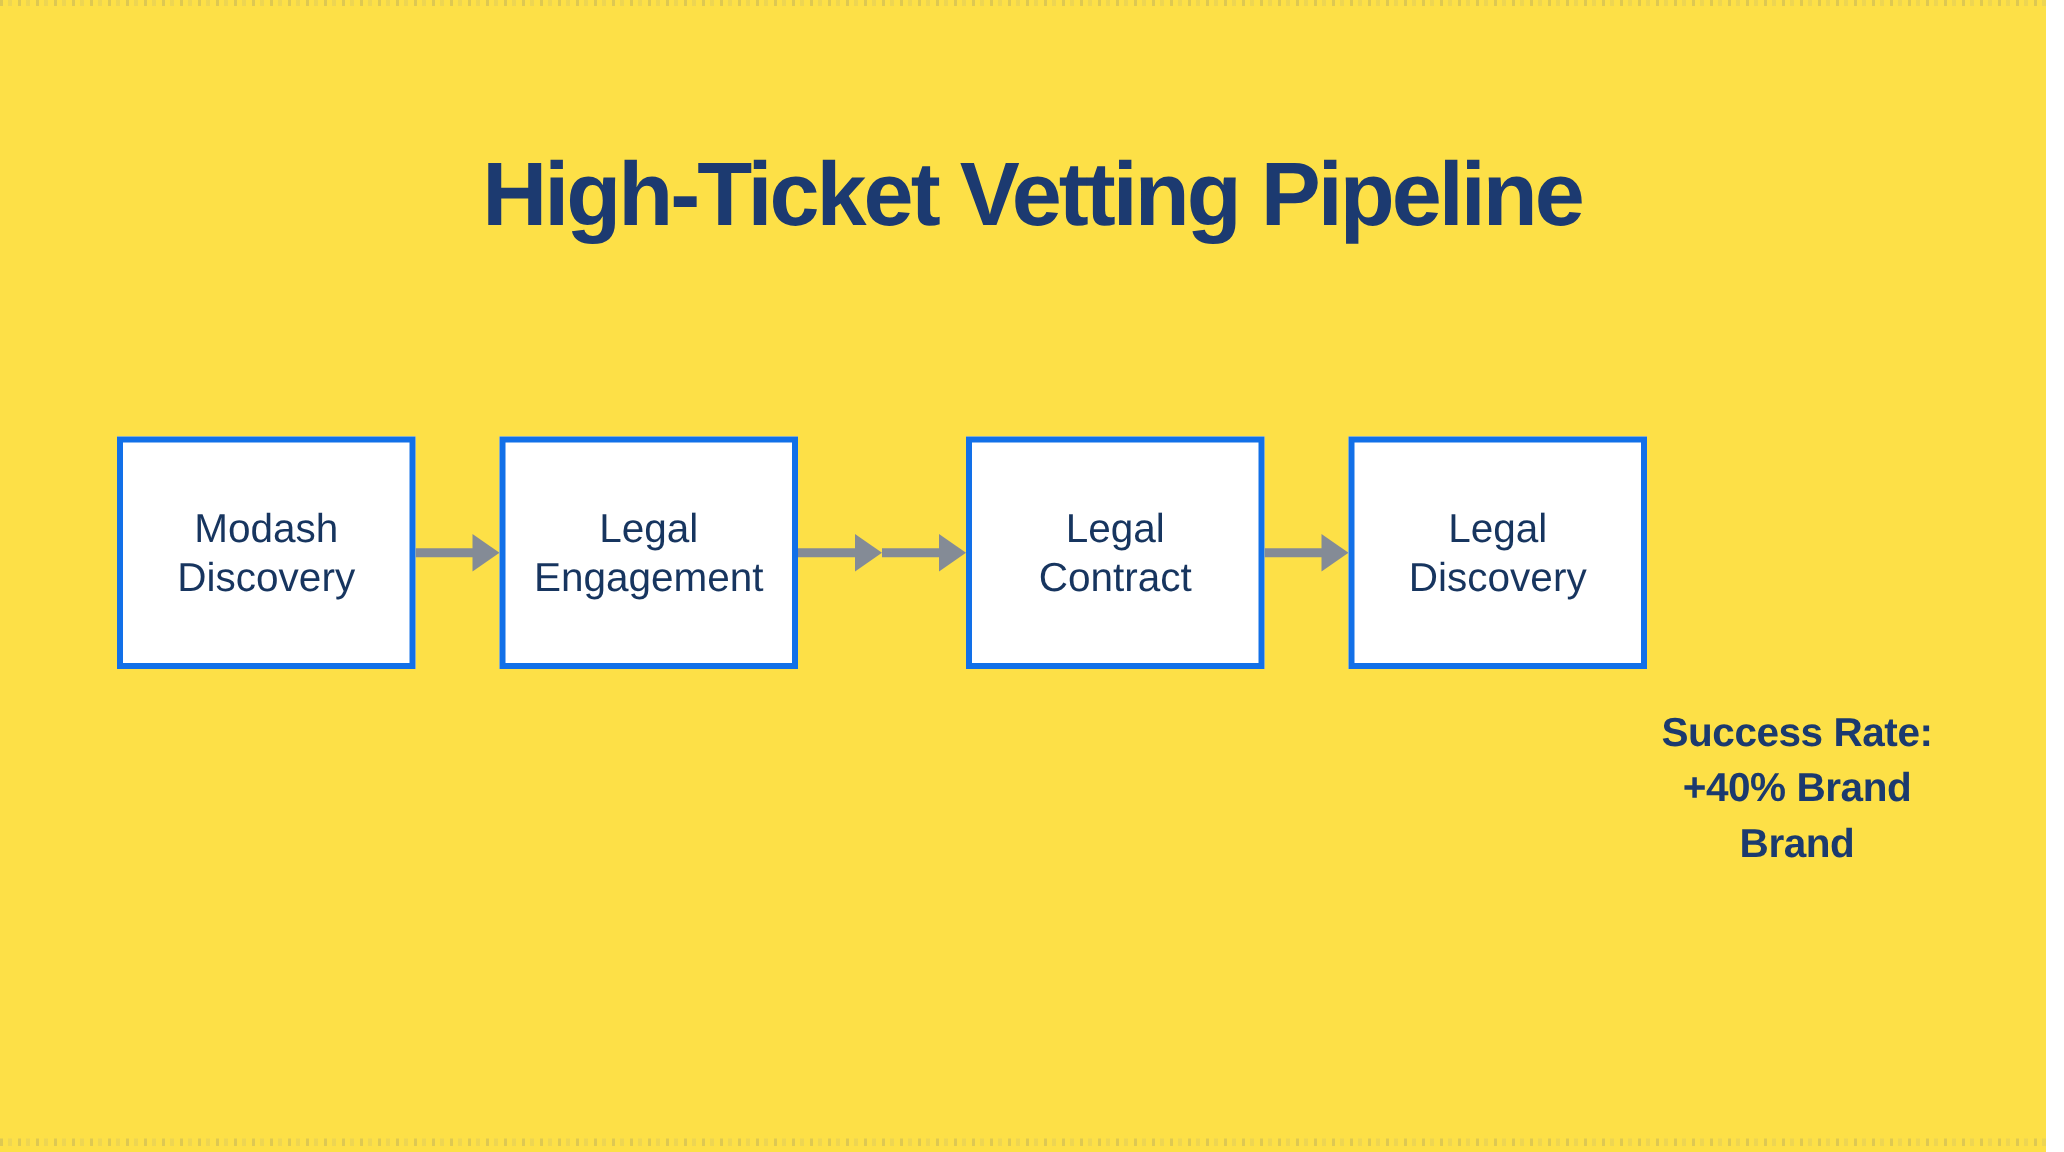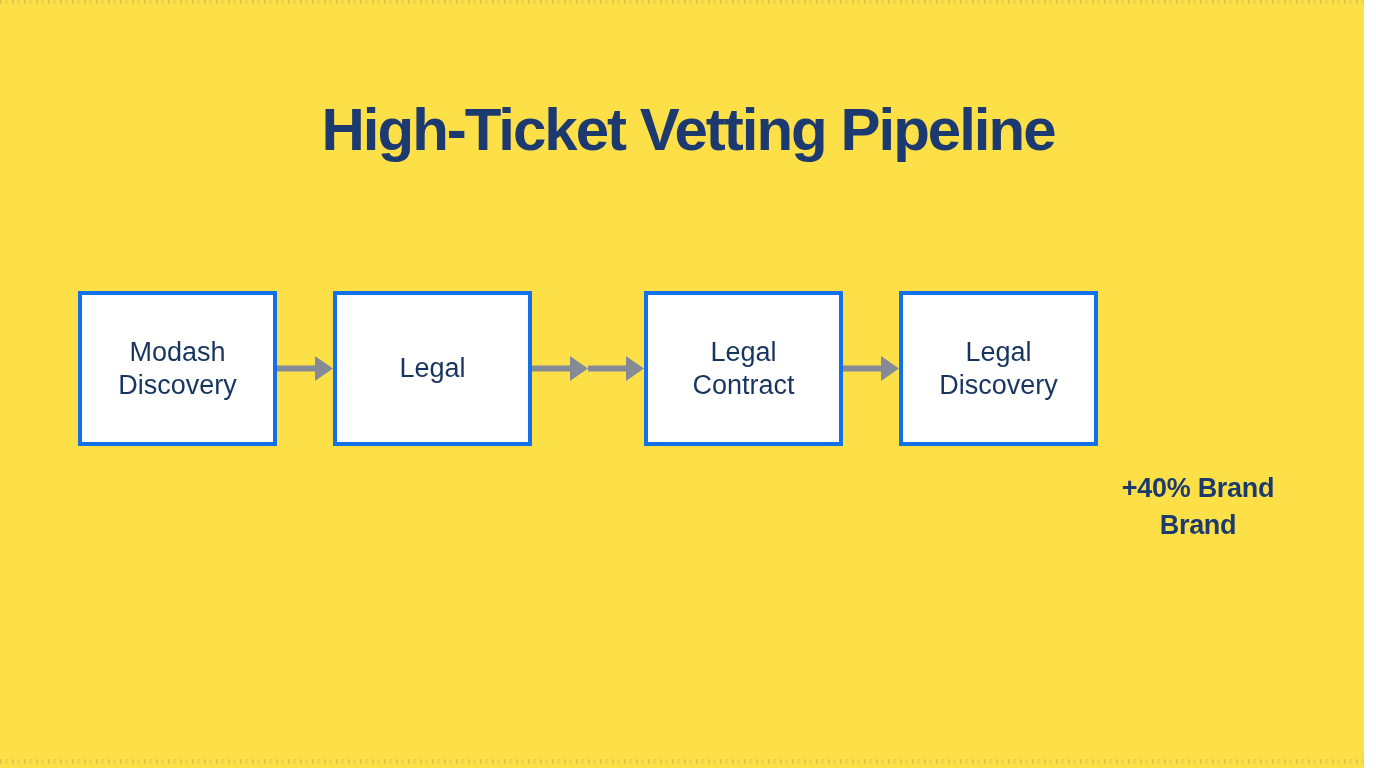--- a/index.html
+++ b/index.html
@@ -105,20 +105,21 @@
       <span>Discovery</span>
     </div>
 
     <svg class="arrow" viewBox="0 0 56 155" xmlns="http://www.w3.org/2000/svg">
       <line x1="0" y1="77.5" x2="42" y2="77.5" stroke="#848b96" stroke-width="6"></line>
       <path d="M38 65 L56 77.5 L38 90 Z" fill="#848b96"></path>
     </svg>
 
     <div class="node">
       <span>Legal</span>
+      <span>Engagement</span>
     </div>
 
     <svg class="arrow" viewBox="0 0 56 155" xmlns="http://www.w3.org/2000/svg">
       <line x1="0" y1="77.5" x2="42" y2="77.5" stroke="#848b96" stroke-width="6"></line>
       <path d="M38 65 L56 77.5 L38 90 Z" fill="#848b96"></path>
     </svg>
 
 
     <svg class="arrow" viewBox="0 0 56 155" xmlns="http://www.w3.org/2000/svg">
       <line x1="0" y1="77.5" x2="42" y2="77.5" stroke="#848b96" stroke-width="6"></line>
@@ -136,19 +137,20 @@
     </svg>
 
     <div class="node">
       <span>Legal</span>
       <span>Discovery</span>
     </div>
 
   </div>
 
   <div class="annotation">
+    <span>Success Rate:</span>
     <span>+40% Brand</span>
     <span>Brand</span>
   </div>
 
   <div class="edge edge-bottom"></div>
 
 </div>
 
 </body></html>

